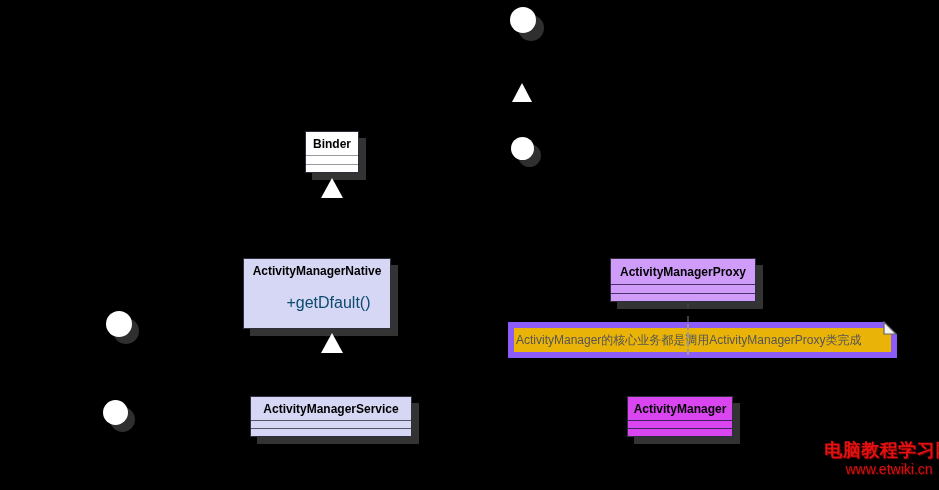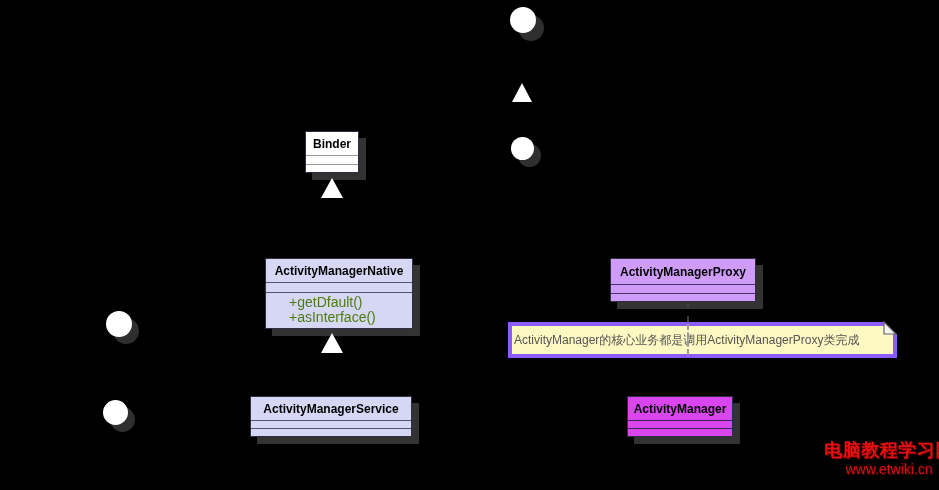--- a/index.html
+++ b/index.html
@@ -22,21 +22,21 @@
     font-weight:bold;
     font-size:12px;
     color:#000;
     text-align:center;
     display:flex;align-items:center;justify-content:center;
     flex:0 0 auto;
   }
   .uml-sep{height:0;border-top:1px solid #55556a;flex:0 0 auto;}
   .uml-row{flex:0 0 auto;}
   .uml-methods{
-    font-size:14px;color:#4d7c0f;
+    font-size:16px;color:#0c4a6e;
     padding:2px 0 2px 23px;line-height:15px;
     flex:1 1 auto;
   }
   .fill-light{background:#d6d6f5;}
   .fill-proxy{background:#cf9cfa;}
   .fill-manager{background:#d946ef;}
   .sep-proxy{border-top-color:#4a3368;}
   .sep-manager{border-top-color:#3d2363;}
   .fill-white{background:#ffffff;}
   .sep-white{border-top-color:#999;}
@@ -52,22 +52,22 @@
   .tri-up{
     position:absolute;width:0;height:0;
     border-left:11px solid transparent;
     border-right:11px solid transparent;
     border-bottom:20px solid #fff;
   }
   
   .note{
     position:absolute;
     left:508px;top:322px;width:389px;height:36px;
-    background:#fef9c3;
-    border:4px solid #8b5cf6;
+    background:#eab308;
+    border:6px solid #8b5cf6;
     box-sizing:border-box;
     clip-path:polygon(0 0,calc(100% - 13px) 0,100% 13px,100% 100%,0 100%);
     display:flex;align-items:center;
   }
   .note-text{
     font-size:12px;color:#555;
     padding-left:2px;white-space:nowrap;
   }
   .note-fold{position:absolute;top:321px;left:883px;width:15px;height:15px;}
   
@@ -111,28 +111,27 @@
   <div class="uml-class fill-white" style="left:305px;top:131px;width:54px;height:42px;">
     <div class="uml-title" style="height:23px;">Binder</div>
     <div class="uml-sep sep-white"></div>
     <div class="uml-row" style="height:8px;"></div>
     <div class="uml-sep sep-white"></div>
     <div class="uml-row" style="flex:1;"></div>
   </div>
 
   <div class="tri-up" style="left:321px;top:178px;"></div>
 
-  <div class="uml-class fill-light" style="left:265px;top:258px;width:148px;height:71px;">
+  <div class="uml-class fill-light" style="left:243px;top:258px;width:148px;height:71px;align-items:center;">
     <div class="uml-title" style="height:23px;">ActivityManagerNative</div>
     <div class="uml-sep"></div>
     <div class="uml-row" style="height:9px;"></div>
     <div class="uml-sep"></div>
     <div class="uml-methods">
       <div>+getDfault()</div>
-      <div>+asInterface()</div>
     </div>
   </div>
 
   <div class="tri-up" style="left:321px;top:333px;"></div>
 
   <div class="uml-class fill-light" style="left:250px;top:396px;width:162px;height:41px;">
     <div class="uml-title" style="height:23px;">ActivityManagerService</div>
     <div class="uml-sep"></div>
     <div class="uml-row" style="height:7px;"></div>
     <div class="uml-sep"></div>

